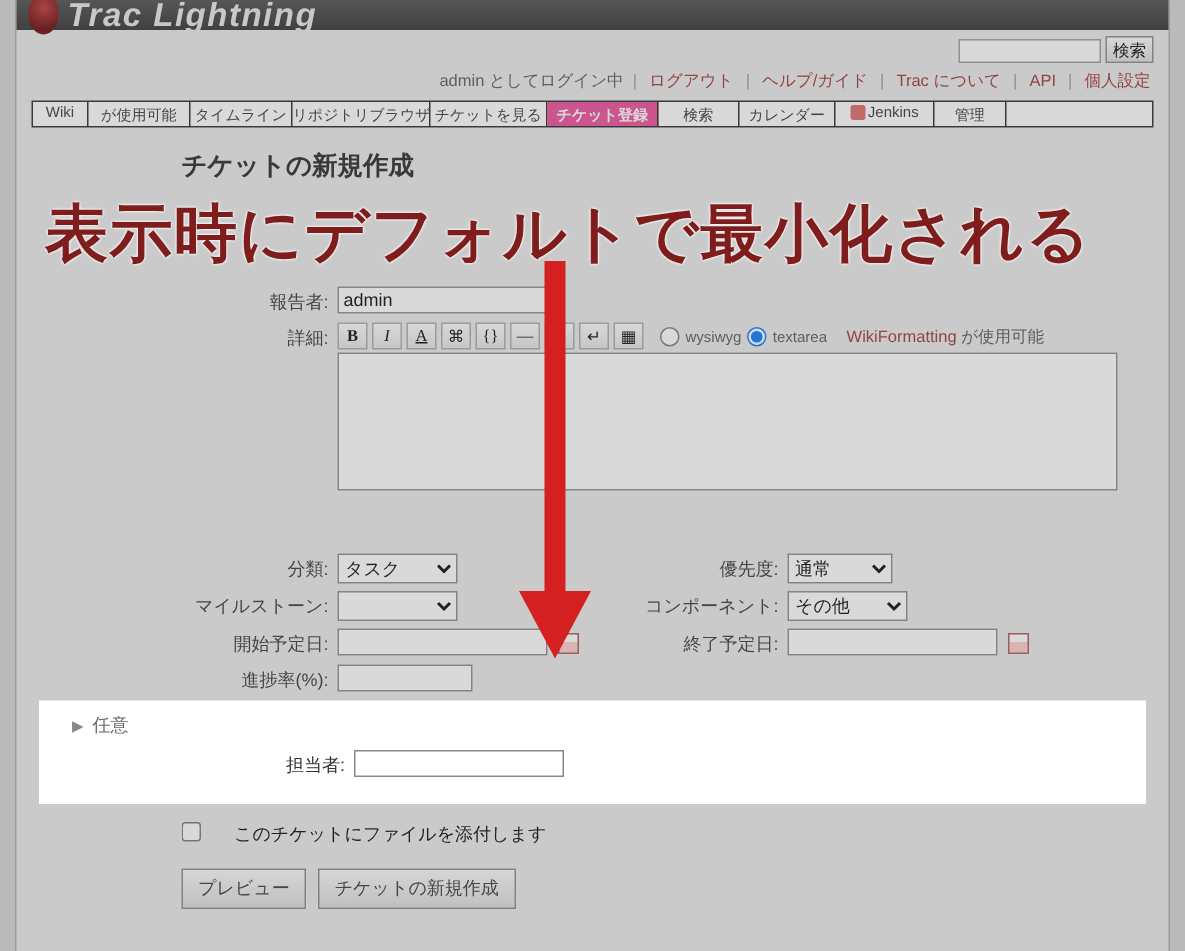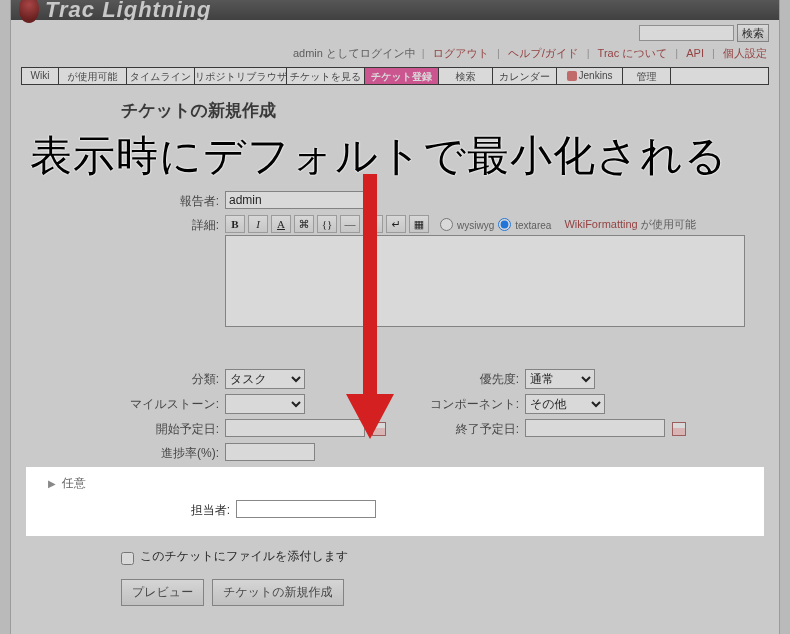--- a/index.html
+++ b/index.html
@@ -172,37 +172,37 @@
     z-index: 60;
   }
   .optional-header {
     font-size: 12px; color:#666;
     display:flex; align-items:center; gap:6px;
     margin-bottom: 8px;
   }
   .optional-header .tri { font-size:10px; color:#888;}
   .optional-body .form-row label.fld { width: 188px; }
   
-  .attach-row { display:flex; align-items:flex-end; gap:6px; margin: 12px 0 14px 0px;}
+  .attach-row { display:flex; align-items:flex-start; gap:22px; margin: 12px 0 14px 0px;}
   .buttons-row { display:flex; gap:8px; margin: 4px 0 12px 0;}
   .btn {
     border:1px solid #888;
     background: linear-gradient(#fafafa,#ddd);
     padding: 4px 10px;
     font-size:12px;
     color:#333;
   }
   
   .annotation {
     position:absolute;
     top: 128px; left: 30px;
     right: 20px;
     font-size: 42px;
-    font-weight: normal;
-    color: #000000;
+    font-weight: bold;
+    color: #7f1d1d;
     text-shadow: 0 0 2px #fff, 0 0 2px #fff;
     z-index: 70;
     letter-spacing: 1px;
     white-space: nowrap;
   }
   .arrow-wrap {
     position:absolute;
     top: 174px; left: 340px;
     z-index: 65;
   }

